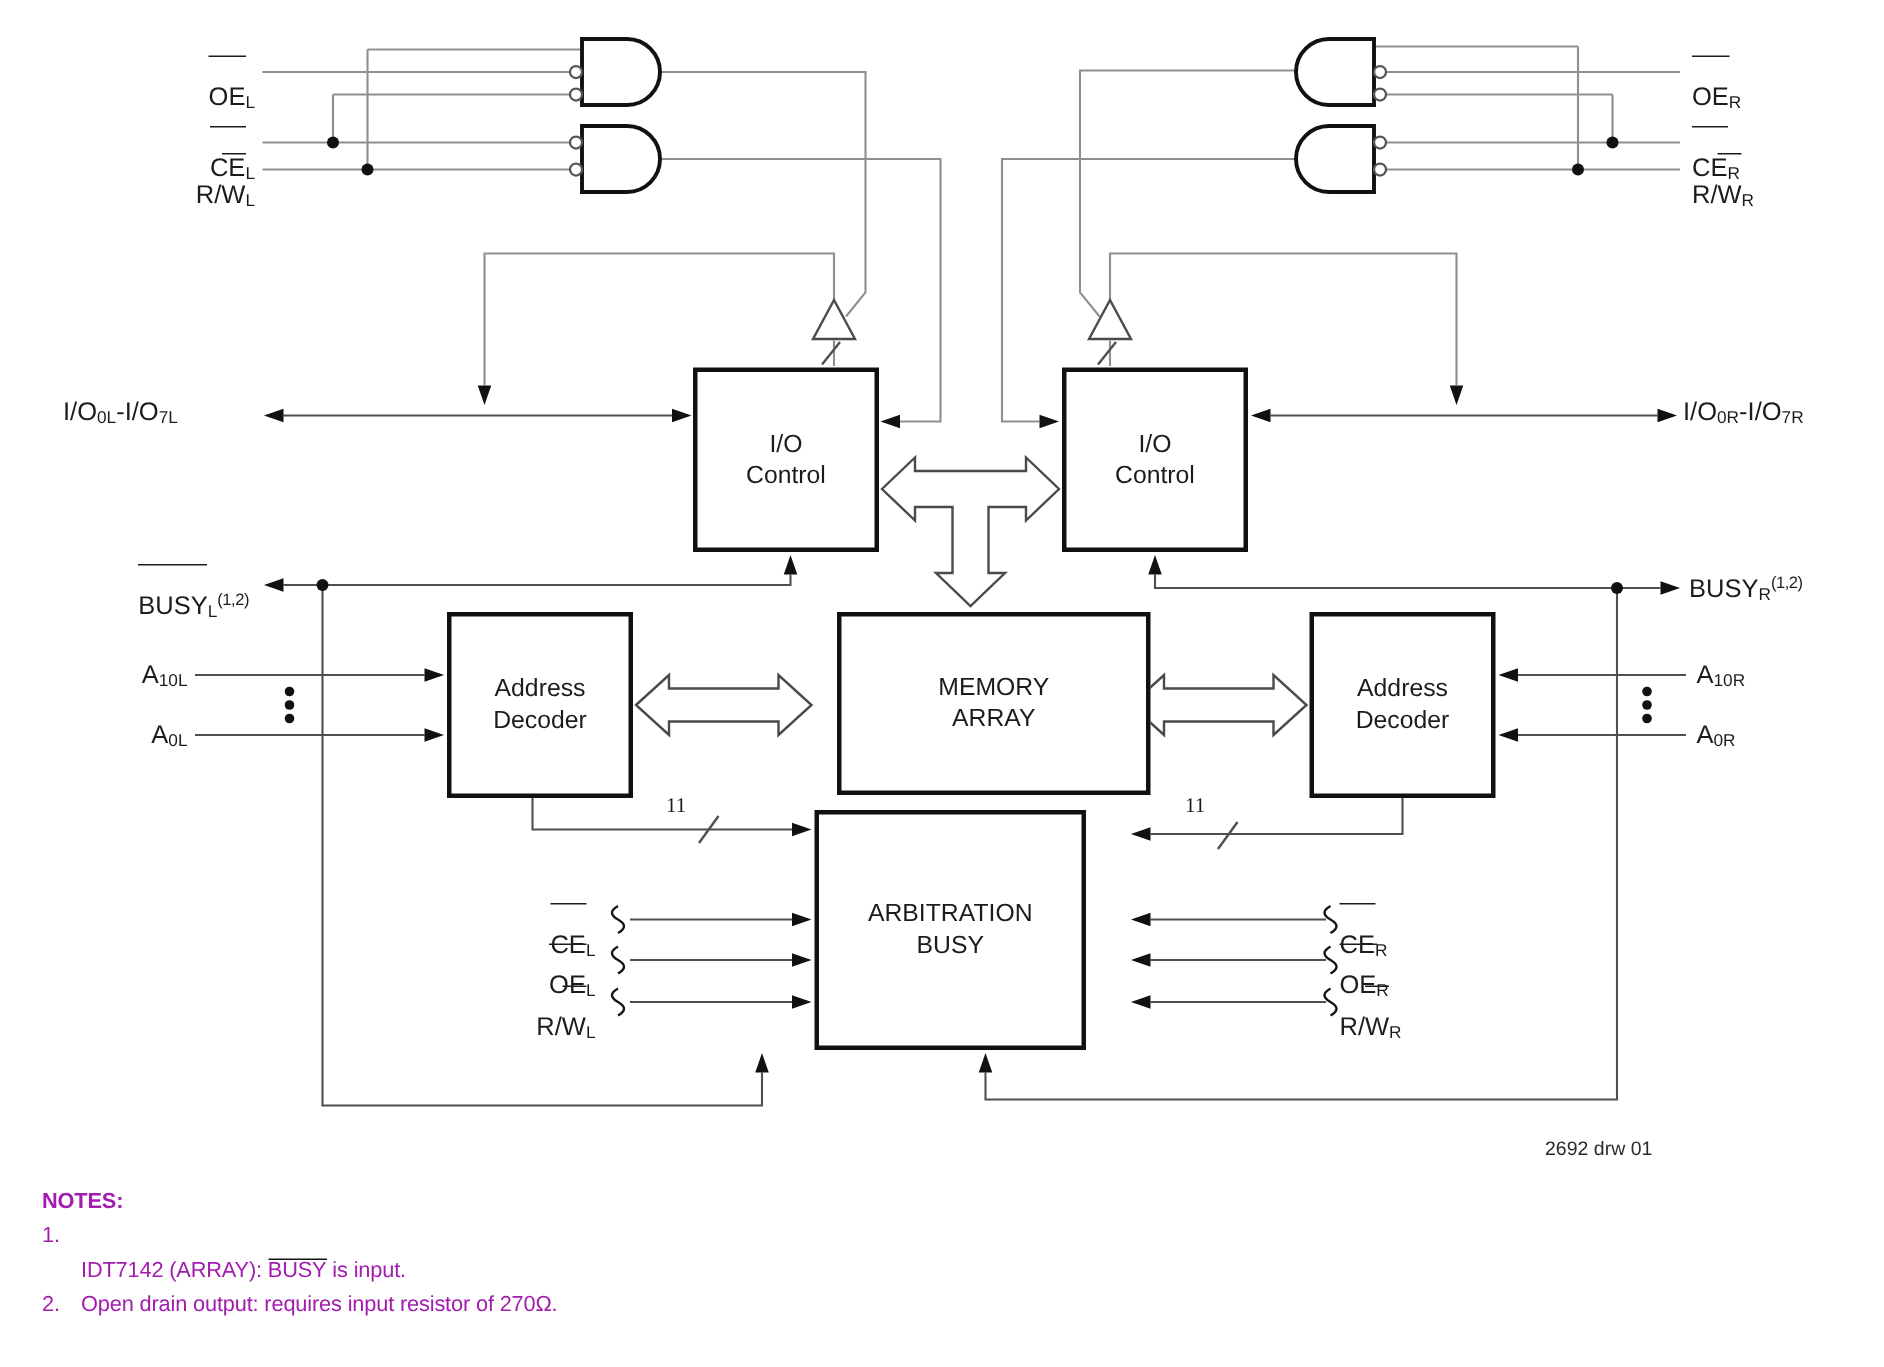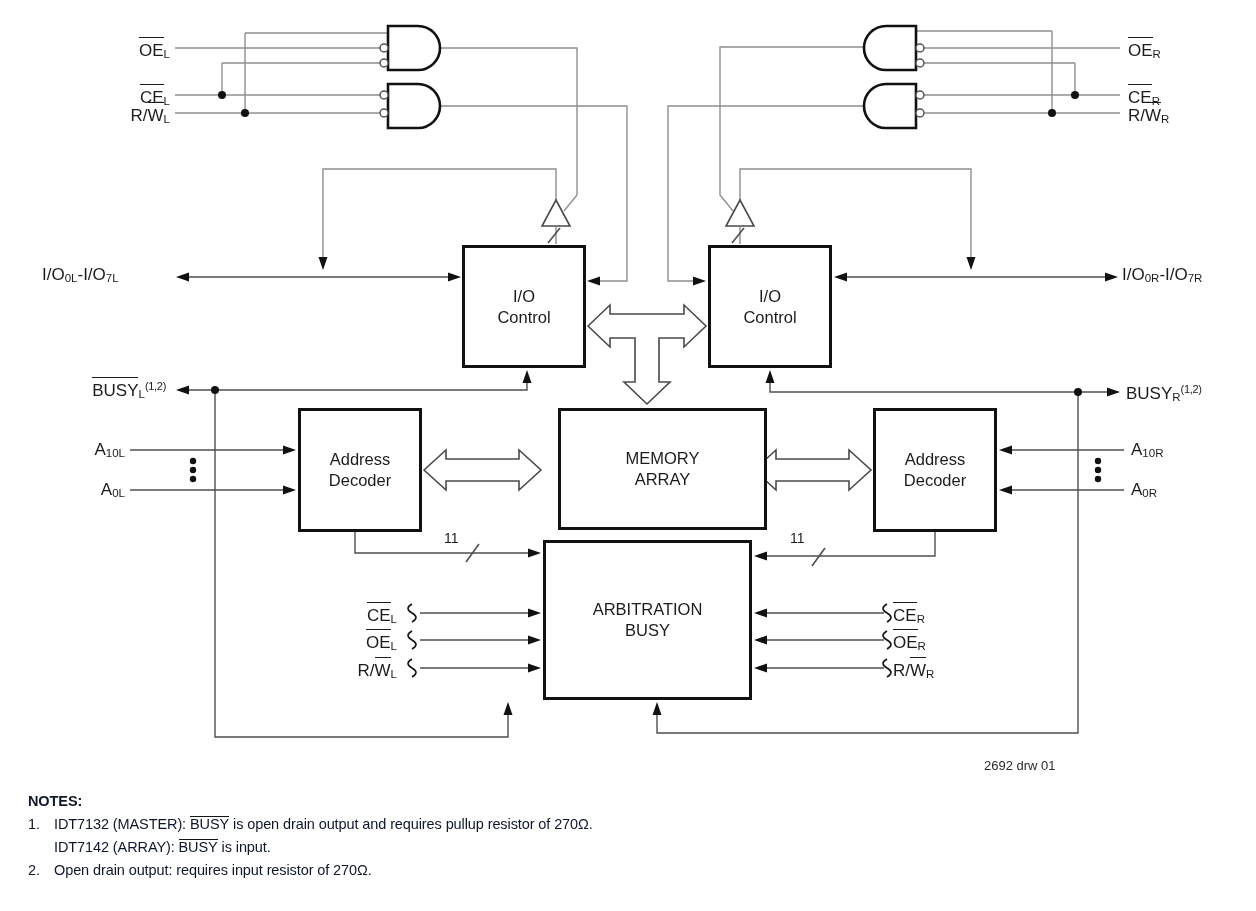--- a/index.html
+++ b/index.html
@@ -4,30 +4,30 @@
 <style>
   html,body{margin:0;padding:0;background:#ffffff;}
   #canvas{position:relative;width:1256px;height:911px;background:#fff;
           font-family:"Liberation Sans","DejaVu Sans",sans-serif;color:#1c1c1c;overflow:hidden;}
   svg{position:absolute;left:0;top:0;}
   .block{position:absolute;box-sizing:border-box;border:3px solid #111;background:#fff;
          display:flex;flex-direction:column;align-items:center;justify-content:center;
          font-size:16.5px;line-height:21px;text-align:center;}
   .sig{position:absolute;font-size:17px;white-space:nowrap;line-height:20px;}
   .ra{text-align:right;}
-  .sig .ov{display:inline-block;border-top:1.7px solid #1c1c1c;padding-top:4px;line-height:1.05;text-align:right;}
+  .sig .ov{display:inline-block;border-top:1.7px solid #1c1c1c;padding-top:18px;line-height:1.05;text-align:right;}
   .sig .ov:empty{display:none;}
   .sig .sb{font-size:11.5px;vertical-align:-2px;}
   .sig .sb:empty{display:none;}
   .sig .sp{font-size:11px;vertical-align:6px;letter-spacing:-0.3px;}
   .sig .sp:empty{display:none;}
-  .buswidth{position:absolute;font-size:14px;}
+  .buswidth{position:absolute;font-size:14px;font-family:Liberation Serif, serif;}
   .drw{position:absolute;font-size:13px;color:#2a2a2a;}
   .notes{position:absolute;left:28px;top:790px;width:1100px;font-size:14.5px;
-         letter-spacing:-0.1px;line-height:23px;color:#0f172a;}
+         letter-spacing:-0.1px;line-height:23px;color:#a21caf;}
   .ntitle{font-weight:bold;}
   .nrow{display:flex;}
   .nnum{display:inline-block;width:26px;flex:0 0 26px;}
   .nov{display:inline-block;border-top:1.5px solid #151515;line-height:1.05;}
   .nov:empty{display:none;}
 </style>
 </head>
 <body>
 
 <div id="canvas">
@@ -185,21 +185,21 @@
   <div>Decoder</div>
 </div>
 <div class="block" style="left:873px;top:408px;width:124px;height:124px">
   <div>Address</div>
   <div>Decoder</div>
 </div>
 <div class="block" style="left:558px;top:408px;width:209px;height:122px">
   <div>MEMORY</div>
   <div>ARRAY</div>
 </div>
-<div class="block" style="left:543px;top:540px;width:209px;height:160px">
+<div class="block" style="left:543px;top:540px;width:181px;height:160px">
   <div>ARBITRATION</div>
   <div>BUSY</div>
 </div>
 
 <div class="sig ra" style="left:58px;top:37px;width:112px"><span></span><span class="ov">OE</span><span class="sb">L</span></div>
 <div class="sig ra" style="left:58px;top:84px;width:112px"><span></span><span class="ov">CE</span><span class="sb">L</span></div>
 <div class="sig ra" style="left:58px;top:102px;width:112px"><span>R/</span><span class="ov">W</span><span class="sb">L</span></div>
 <div class="sig" style="left:42px;top:265px"><span>I/O</span><span class="sb">0L</span><span>-I/O</span><span class="sb">7L</span></div>
 <div class="sig ra" style="left:40px;top:376px;width:126px"><span></span><span class="ov">BUSY</span><span class="sb">L</span><span class="sp">(1,2)</span></div>
 <div class="sig ra" style="left:55px;top:440px;width:70px"><span>A</span><span class="sb">10L</span></div>
@@ -215,27 +215,26 @@
 <div class="sig" style="left:1126px;top:379px"><span>BUSY</span><span class="sb">R</span><span class="sp">(1,2)</span></div>
 <div class="sig" style="left:1131px;top:440px"><span>A</span><span class="sb">10R</span></div>
 <div class="sig" style="left:1131px;top:480px"><span>A</span><span class="sb">0R</span></div>
 <div class="sig" style="left:893px;top:602px"><span></span><span class="ov">CE</span><span class="sb">R</span></div>
 <div class="sig" style="left:893px;top:629px"><span></span><span class="ov">OE</span><span class="sb">R</span></div>
 <div class="sig" style="left:893px;top:657px"><span>R/</span><span class="ov">W</span><span class="sb">R</span></div>
 
 <div class="buswidth" style="left:444px;top:530px">11</div>
 <div class="buswidth" style="left:790px;top:530px">11</div>
 
-<div class="drw" style="left:984px;top:758px">2692 drw 01</div>
+<div class="drw" style="left:1030px;top:758px">2692 drw 01</div>
 
 <div class="notes">
   <div class="ntitle">NOTES:</div>
   <div class="nrow">
     <span class="nnum">1.</span>
-    <span class="ntext"><span>IDT7132 (MASTER): </span><span class="nov">BUSY</span><span> is open drain output and requires pullup resistor of 270Ω.</span></span>
   </div>
   <div class="nrow">
     <span class="nnum"></span>
     <span class="ntext"><span>IDT7142 (ARRAY): </span><span class="nov">BUSY</span><span> is input.</span></span>
   </div>
   <div class="nrow">
     <span class="nnum">2.</span>
     <span class="ntext"><span>Open drain output: requires input resistor of 270Ω.</span><span></span></span>
   </div>
 </div>

